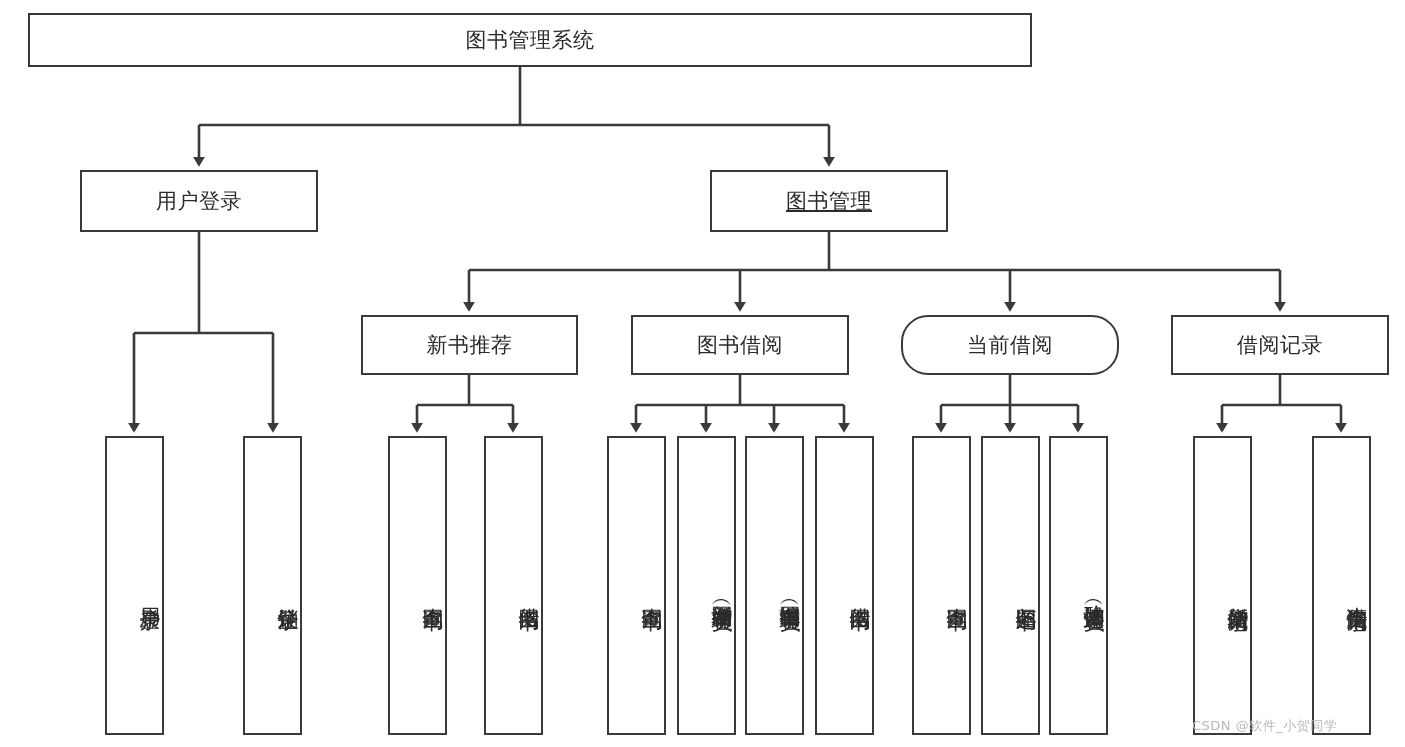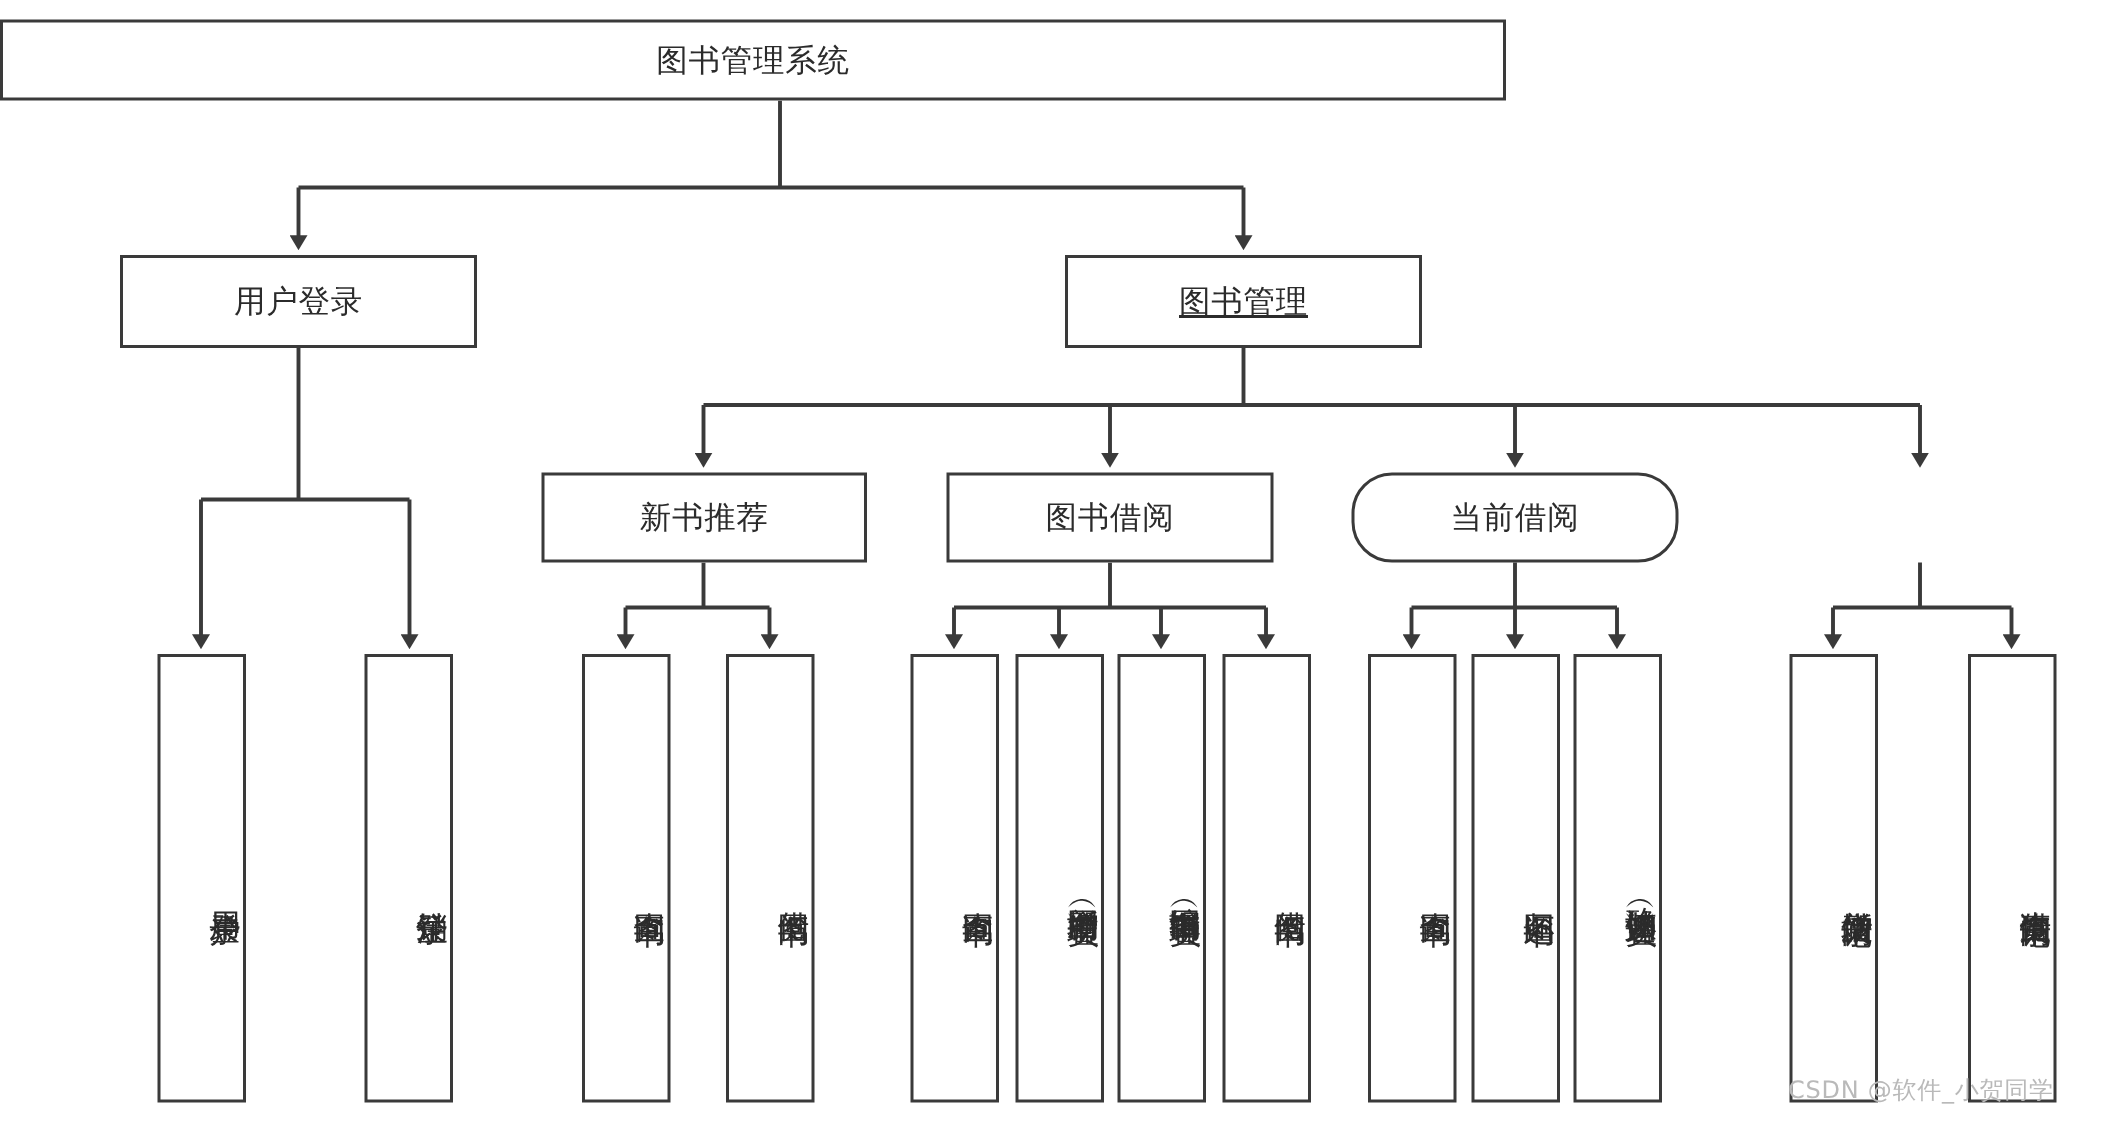--- a/index.html
+++ b/index.html
@@ -50,21 +50,21 @@
     justify-content: center;
   }
   .node.vert .vlabel {
     writing-mode: vertical-rl;
     text-orientation: upright;
     white-space: nowrap;
   }
   .watermark {
     position: absolute;
     color: #b9b9b9;
-    font-size: 16px;
+    font-size: 13px;
     white-space: nowrap;
     letter-spacing: 0.5px;
     text-align: right;
   }
 </style>
 </head>
 <body>
 
 <div id="canvas">
 
@@ -111,39 +111,42 @@
       <path d="M1010,405 L1010,424" marker-end="url(#arrow)"></path>
       <path d="M1078,405 L1078,424" marker-end="url(#arrow)"></path>
 
       <path d="M1280,375 L1280,405"></path>
       <path d="M1222,405 L1341,405"></path>
       <path d="M1222,405 L1222,424" marker-end="url(#arrow)"></path>
       <path d="M1341,405 L1341,424" marker-end="url(#arrow)"></path>
     </g>
   </svg>
 
-  <div class="node horiz" style="left:0; top:13px; width:1004px; height:54px;">
+  <div class="node horiz" style="left:28px; top:13px; width:1004px; height:54px;">
     <span>图书管理系统</span>
   </div>
 
   <div class="node horiz" style="left:80px; top:170px; width:238px; height:62px;">
     <span>用户登录</span>
   </div>
   <div class="node horiz" style="left:710px; top:170px; width:238px; height:62px;text-decoration:underline;">
     <span>图书管理</span>
   </div>
 
   <div class="node horiz" style="left:631px; top:315px; width:218px; height:60px;">
     <span>图书借阅</span>
   </div>
   <div class="node horiz" style="left:361px; top:315px; width:217px; height:60px;">
     <span>新书推荐</span>
   </div>
   <div class="node horiz" style="left:901px; top:315px; width:218px; height:60px;border-radius:27px;">
     <span>当前借阅</span>
+  </div>
+  <div class="node horiz" style="left:1171px; top:315px; width:218px; height:60px;">
+    <span>借阅记录</span>
   </div>
 
   <div class="node vert" style="left:105px; top:436px; width:59px; height:299px;">
     <span class="vlabel">用户登录</span>
   </div>
   <div class="node vert" style="left:243px; top:436px; width:59px; height:299px;">
     <span class="vlabel">注销登录</span>
   </div>
 
   <div class="node vert" style="left:388px; top:436px; width:59px; height:299px;">

